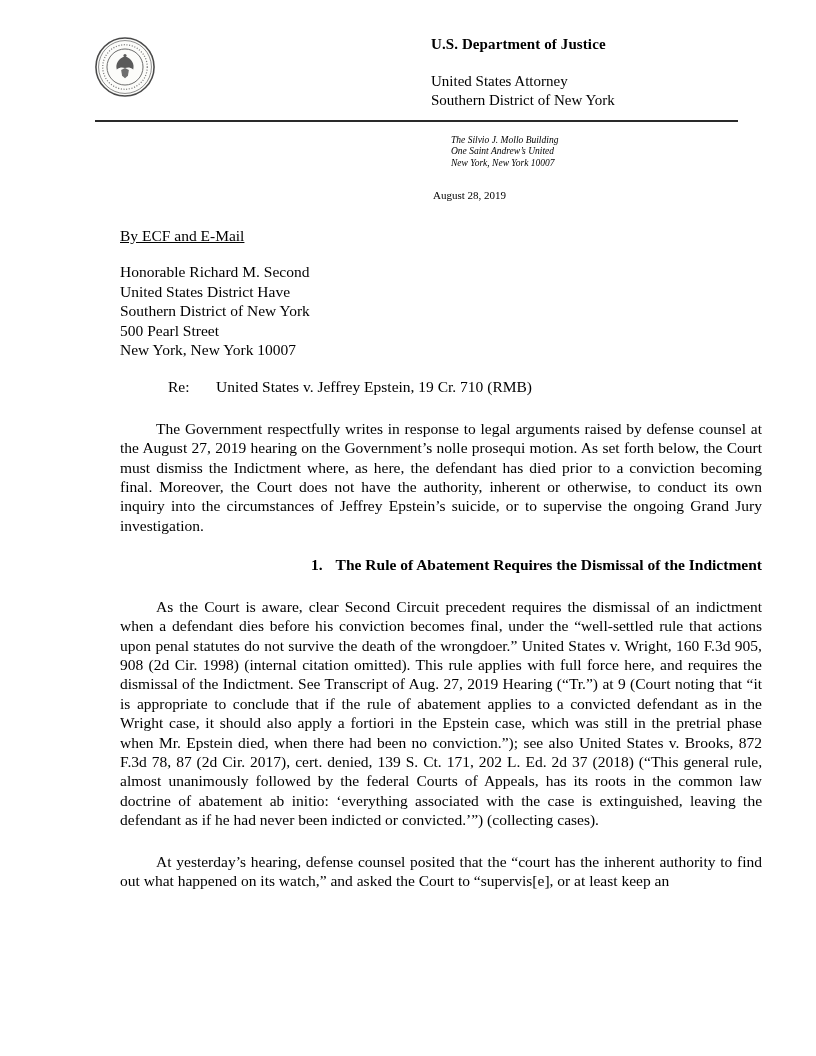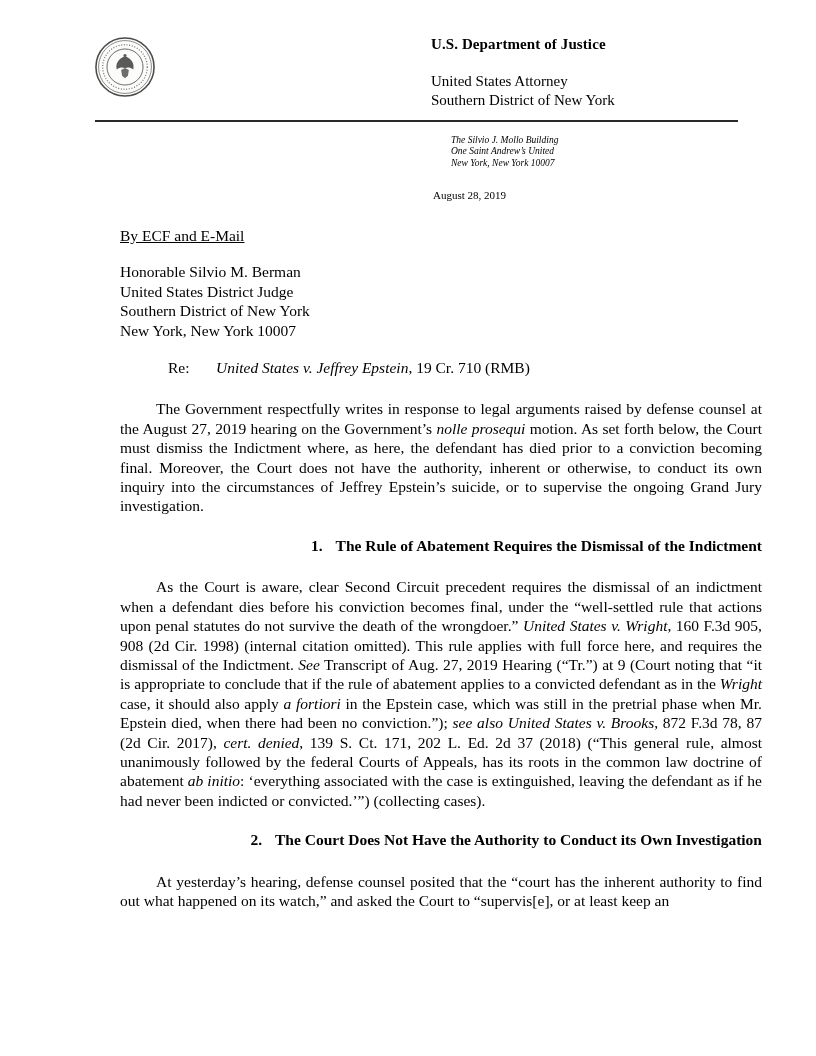--- a/index.html
+++ b/index.html
@@ -3,21 +3,21 @@
 <meta charset="utf-8">
 <style>
   * { box-sizing: border-box; }
   html, body { margin: 0; padding: 0; background: #e9e9e9; }
   .page {
     width: 816px; height: 1056px; margin: 0 auto; position: relative;
     background: #ffffff; color: #000;
     font-family: "Liberation Serif", "DejaVu Serif", serif;
     overflow: hidden;
   }
-  .it { font-style: italic; }
+  .it { }
 
   
   .seal { position: absolute; left: 94px; top: 36px; width: 62px; height: 62px; }
   .lh-right { position: absolute; left: 431px; top: 36px; font-size: 15px; }
   .agency { font-weight: bold; margin-bottom: 19px; letter-spacing: 0.1px; }
   .office, .district { line-height: 18.5px; }
   .rule { position: absolute; left: 95px; top: 120px; width: 643px; height: 2px; background: #2a2a2a; }
   .building { position: absolute; left: 451px; top: 135px; font-style: italic; font-size: 9.5px; line-height: 11.3px; }
   .date { position: absolute; left: 433px; top: 189px; font-size: 11px; }
 
@@ -65,33 +65,33 @@
       <div>One Saint Andrew’s United</div>
       <div>New York, New York 10007</div>
     </div>
 
   <div class="date">August 28, 2019</div>
 
   <div class="body-col">
     <div class="delivery">By ECF and E-Mail</div>
 
     <div class="recipient">
-        <div>Honorable Silvio M. Berman</div>
-        <div>United States District Judge</div>
+        <div>Honorable Richard M. Second</div>
+        <div>United States District Have</div>
         <div>Southern District of New York</div>
+        <div>500 Pearl Street</div>
         <div>New York, New York 10007</div>
       </div>
 
     <div class="re-line">
       <span class="re-label">Re:</span><span class="it">United States v. Jeffrey Epstein</span><span>, 19 Cr. 710 (RMB)</span>
     </div>
 
 
     <div>
         <p class="para"><span>The Government respectfully writes in response to legal arguments raised by defense counsel at the August 27, 2019 hearing on the Government’s </span><span class="it">nolle prosequi</span><span> motion.  As set forth below, the Court must dismiss the Indictment where, as here, the defendant has died prior to a conviction becoming final.  Moreover, the Court does not have the authority, inherent or otherwise, to conduct its own inquiry into the circumstances of Jeffrey Epstein’s suicide, or to supervise the ongoing Grand Jury investigation.</span></p>
         <div class="heading"><span class="hnum">1.</span><span>The Rule of Abatement Requires the Dismissal of the Indictment</span></div>
         <p class="para"><span>As the Court is aware, clear Second Circuit precedent requires the dismissal of an indictment when a defendant dies before his conviction becomes final, under the “well-settled rule that actions upon penal statutes do not survive the death of the wrongdoer.”  </span><span class="it">United States v. Wright</span><span>, 160 F.3d 905, 908 (2d Cir. 1998) (internal citation omitted).  This rule applies with full force here, and requires the dismissal of the Indictment.  </span><span class="it">See</span><span> Transcript of Aug. 27, 2019 Hearing (“Tr.”) at 9 (Court noting that “it is appropriate to conclude that if the rule of abatement applies to a convicted defendant as in the </span><span class="it">Wright</span><span> case, it should also apply </span><span class="it">a fortiori</span><span> in the Epstein case, which was still in the pretrial phase when Mr. Epstein died, when there had been no conviction.”); </span><span class="it">see also United States v. Brooks</span><span>, 872 F.3d 78, 87 (2d Cir. 2017), </span><span class="it">cert. denied</span><span>, 139 S. Ct. 171, 202 L. Ed. 2d 37 (2018) (“This general rule, almost unanimously followed by the federal Courts of Appeals, has its roots in the common law doctrine of abatement </span><span class="it">ab initio</span><span>: ‘everything associated with the case is extinguished, leaving the defendant as if he had never been indicted or convicted.’”) (collecting cases).</span></p>
-        <div class="heading"><span class="hnum">2.</span><span>The Court Does Not Have the Authority to Conduct its Own Investigation</span></div>
         <p class="para"><span>At yesterday’s hearing, defense counsel posited that the “court has the inherent authority to find out what happened on its watch,” and asked the Court to “supervis[e], or at least keep an</span></p>
       </div>
   </div>
 
 </div>
 
 </body></html>

